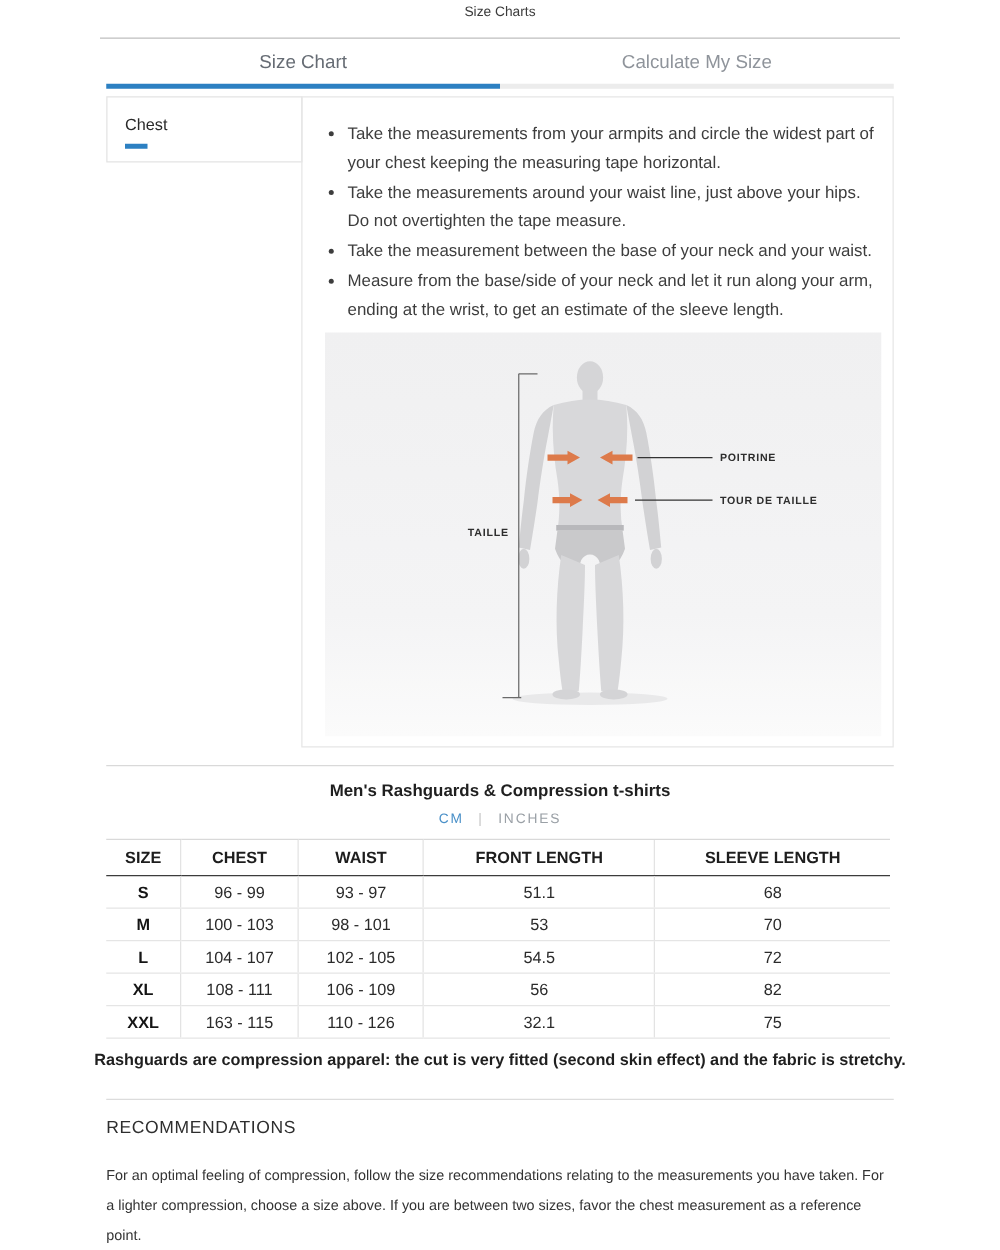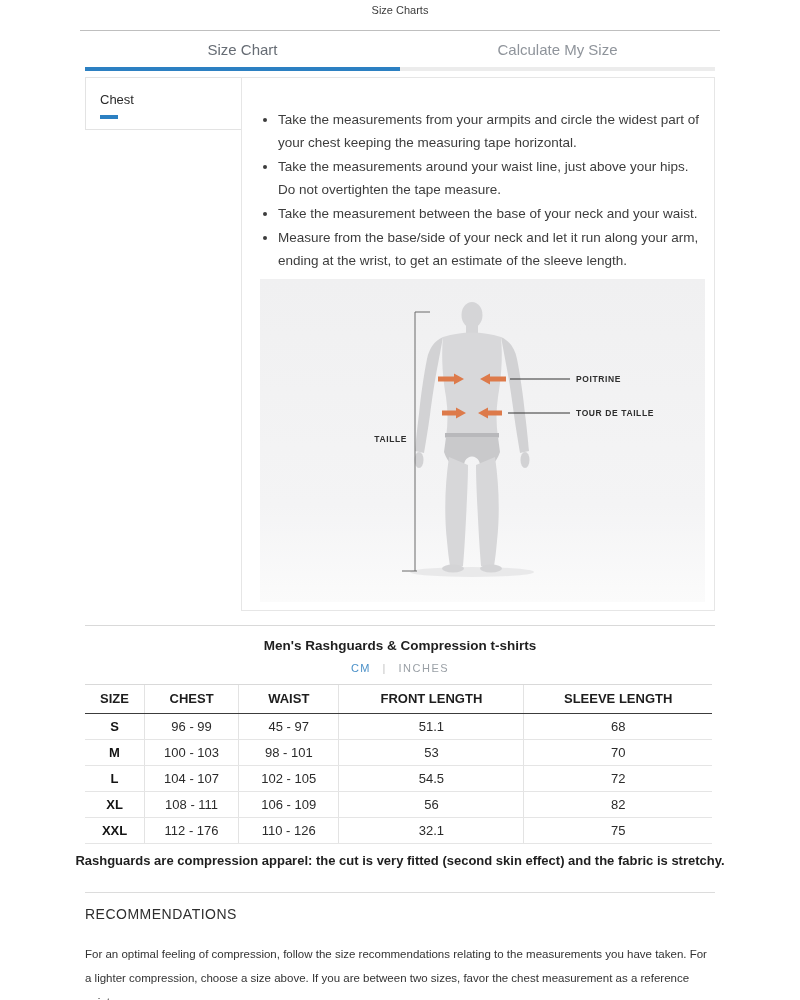--- a/index.html
+++ b/index.html
@@ -13,21 +13,21 @@
   .tab { flex:1; text-align:center; font-size:15px; padding-bottom:9px; cursor:pointer; }
   .tab.inactive { color:#8f949b; border-bottom:4px solid #ececec; }
   .tab.active   { color:#666c74; border-bottom:4px solid #2c80c2; }
 
   .content { display:flex; margin:6px 85px 0 85px; align-items:flex-start; }
   .sidebar { width:157px; border:1px solid #e3e3e3; background:#fff; padding:14px 0 10px 14px; }
   .sidebar-item { font-size:13px; color:#2a2a2a; cursor:pointer; }
   .sidebar-item .active-bar { width:18px; height:4px; background:#2c80c2; margin-top:8px; }
 
   .main-panel { flex:1; margin-left:-1px; border:1px solid #e6e6e6; padding:10px 6px 8px 14px; }
-  ul.instructions { margin:20px 0 0 22px; }
+  ul.instructions { margin:7px 0 0 22px; }
   ul.instructions li { font-size:13.5px; color:#3d3d3d; line-height:23px; margin-bottom:1px; }
 
   .figure-wrap { margin:7px auto 0 auto; width:445px; height:323px;
                  background:linear-gradient(180deg,#f0f0f1 0%,#f4f4f5 70%,#fbfbfb 100%); }
 
   .section-rule { margin:14px 85px 0 85px; border-top:1px solid #d9d9d9; }
 
   .table-title { text-align:center; margin-top:12px; font-size:13.5px; font-weight:bold; color:#1f1f1f; }
   .unit-toggle { text-align:center; margin-top:9px; font-size:11px; letter-spacing:1.5px; }
   .unit-toggle .cm { color:#4a90c8; cursor:pointer; }
@@ -152,21 +152,21 @@
         <th>CHEST</th>
         <th>WAIST</th>
         <th>FRONT LENGTH</th>
         <th>SLEEVE LENGTH</th>
       </tr>
   </thead>
   <tbody>
       <tr>
         <td class="size-col">S</td>
         <td>96 - 99</td>
-        <td>45 - 97</td>
+        <td>93 - 97</td>
         <td>51.1</td>
         <td>68</td>
       </tr>
       <tr>
         <td class="size-col">M</td>
         <td>100 - 103</td>
         <td>98 - 101</td>
         <td>53</td>
         <td>70</td>
       </tr>
@@ -179,21 +179,21 @@
       </tr>
       <tr>
         <td class="size-col">XL</td>
         <td>108 - 111</td>
         <td>106 - 109</td>
         <td>56</td>
         <td>82</td>
       </tr>
       <tr>
         <td class="size-col">XXL</td>
-        <td>112 - 176</td>
+        <td>163 - 115</td>
         <td>110 - 126</td>
         <td>32.1</td>
         <td>75</td>
       </tr>
     </tbody>
 </table>
 
 <div class="table-note">Rashguards are compression apparel: the cut is very fitted (second skin effect) and the fabric is stretchy.</div>
 
 <div class="reco-rule"></div>

